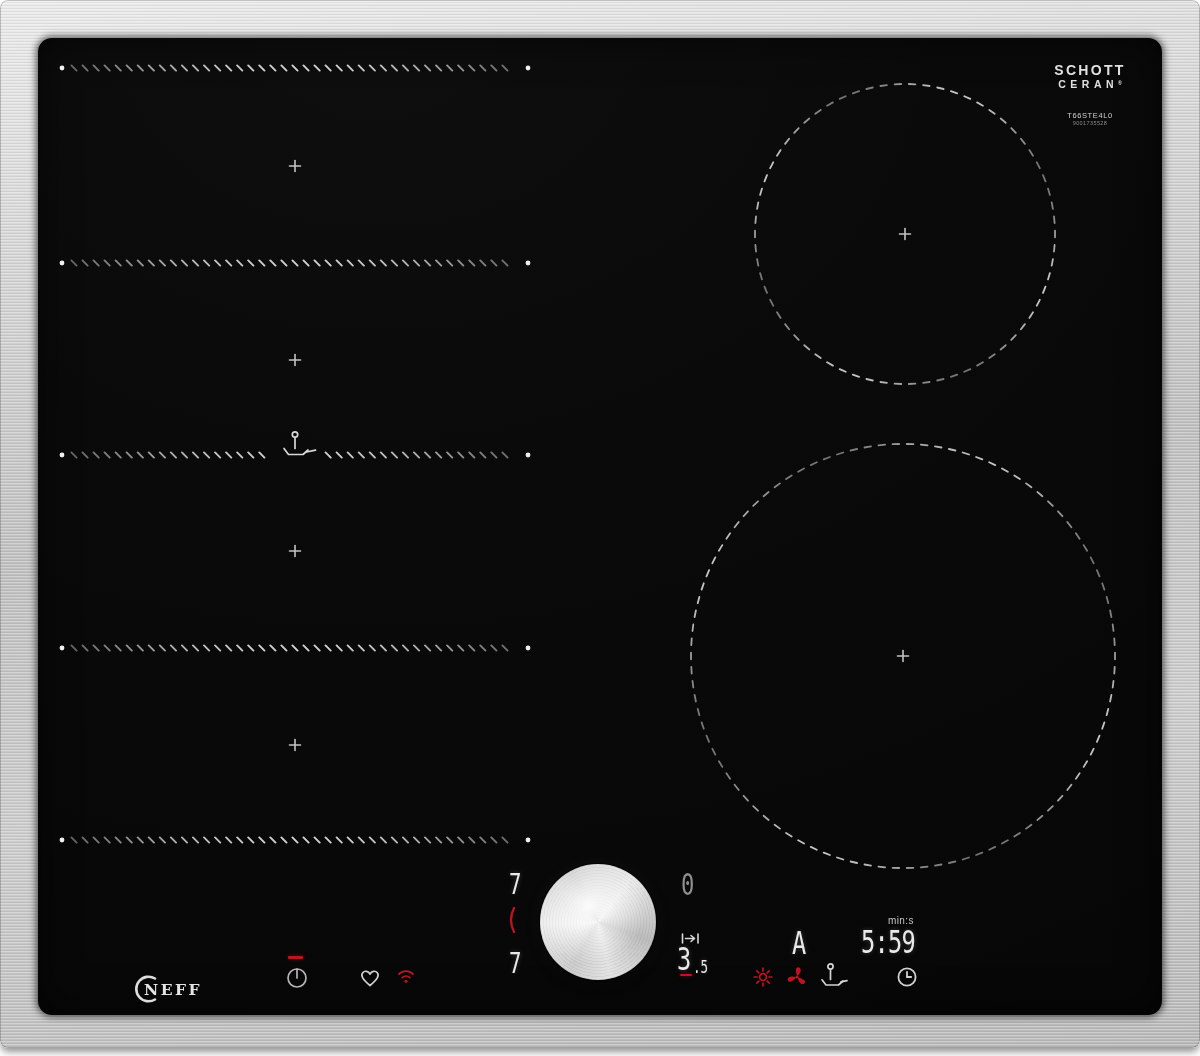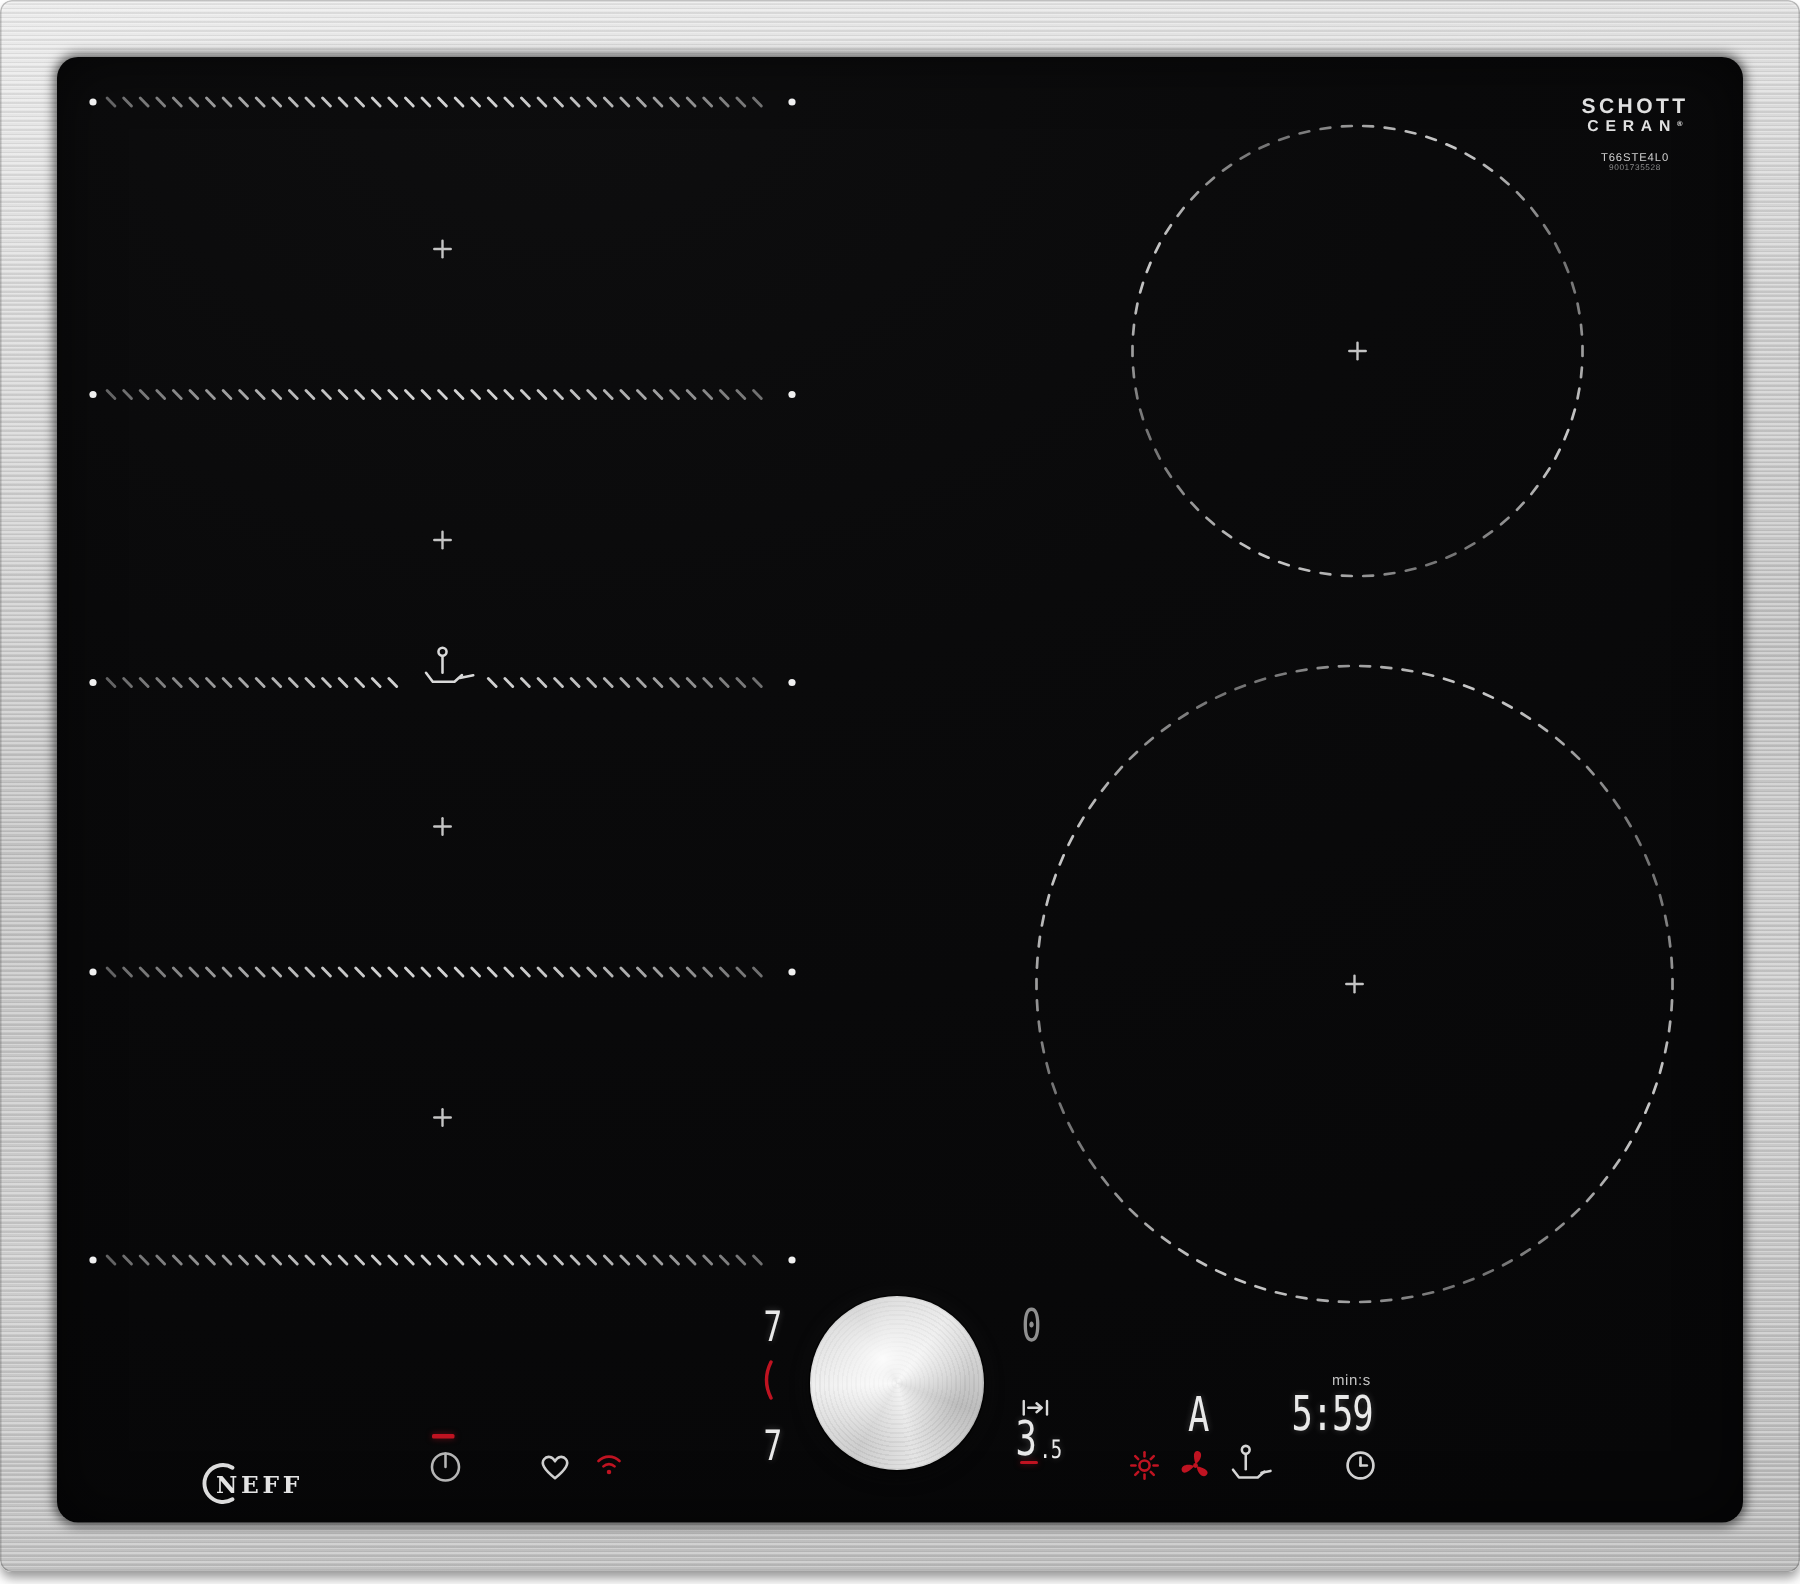--- a/index.html
+++ b/index.html
@@ -25,21 +25,21 @@
   .seg.dim{color:#8f8f8f;text-shadow:none;}
   .small-label{position:absolute;font-family:"Liberation Sans",sans-serif;color:#c4c4c4;
        letter-spacing:.4px;line-height:1;}
   .red-dash{position:absolute;background:#bf1321;border-radius:1px;box-shadow:0 0 4px rgba(200,20,35,.5);}
 
   
   .schott{position:absolute;left:1040px;top:63px;width:100px;text-align:center;color:#e0e0e0;line-height:1;}
   .schott .l1{font-size:14px;letter-spacing:2.3px;font-weight:600;}
   .schott .l2{font-size:10.5px;letter-spacing:4.5px;font-weight:600;margin-top:2px;white-space:nowrap;}
   .schott .reg{font-size:5px;vertical-align:3px;letter-spacing:0;}
-  .schott .model{font-size:7.5px;letter-spacing:.6px;color:#d0d0d0;margin-top:11px;}
+  .schott .model{font-size:7.5px;letter-spacing:.6px;color:#d0d0d0;margin-top:22px;}
   .schott .serial{font-size:5.5px;letter-spacing:.4px;color:#8d8d8d;margin-top:2px;}
 
   
   .knob{position:absolute;left:540px;top:864px;width:116px;height:116px;border-radius:50%;
     background:
       radial-gradient(circle at 42% 36%, rgba(255,255,255,.95), rgba(255,255,255,0) 58%),
       repeating-radial-gradient(circle at 50% 50%, rgba(0,0,0,.05) 0 1px, rgba(255,255,255,0) 1px 3px),
       conic-gradient(from 210deg,#cdcdcd,#ececec 16%,#c3c3c3 34%,#e8e8e8 52%,#bdbdbd 72%,#e4e4e4 88%,#cdcdcd),
       #d5d5d5;
     box-shadow: 0 0 0 1px rgba(0,0,0,.6), 0 4px 12px rgba(0,0,0,.65), 0 0 22px rgba(255,255,255,.05);

